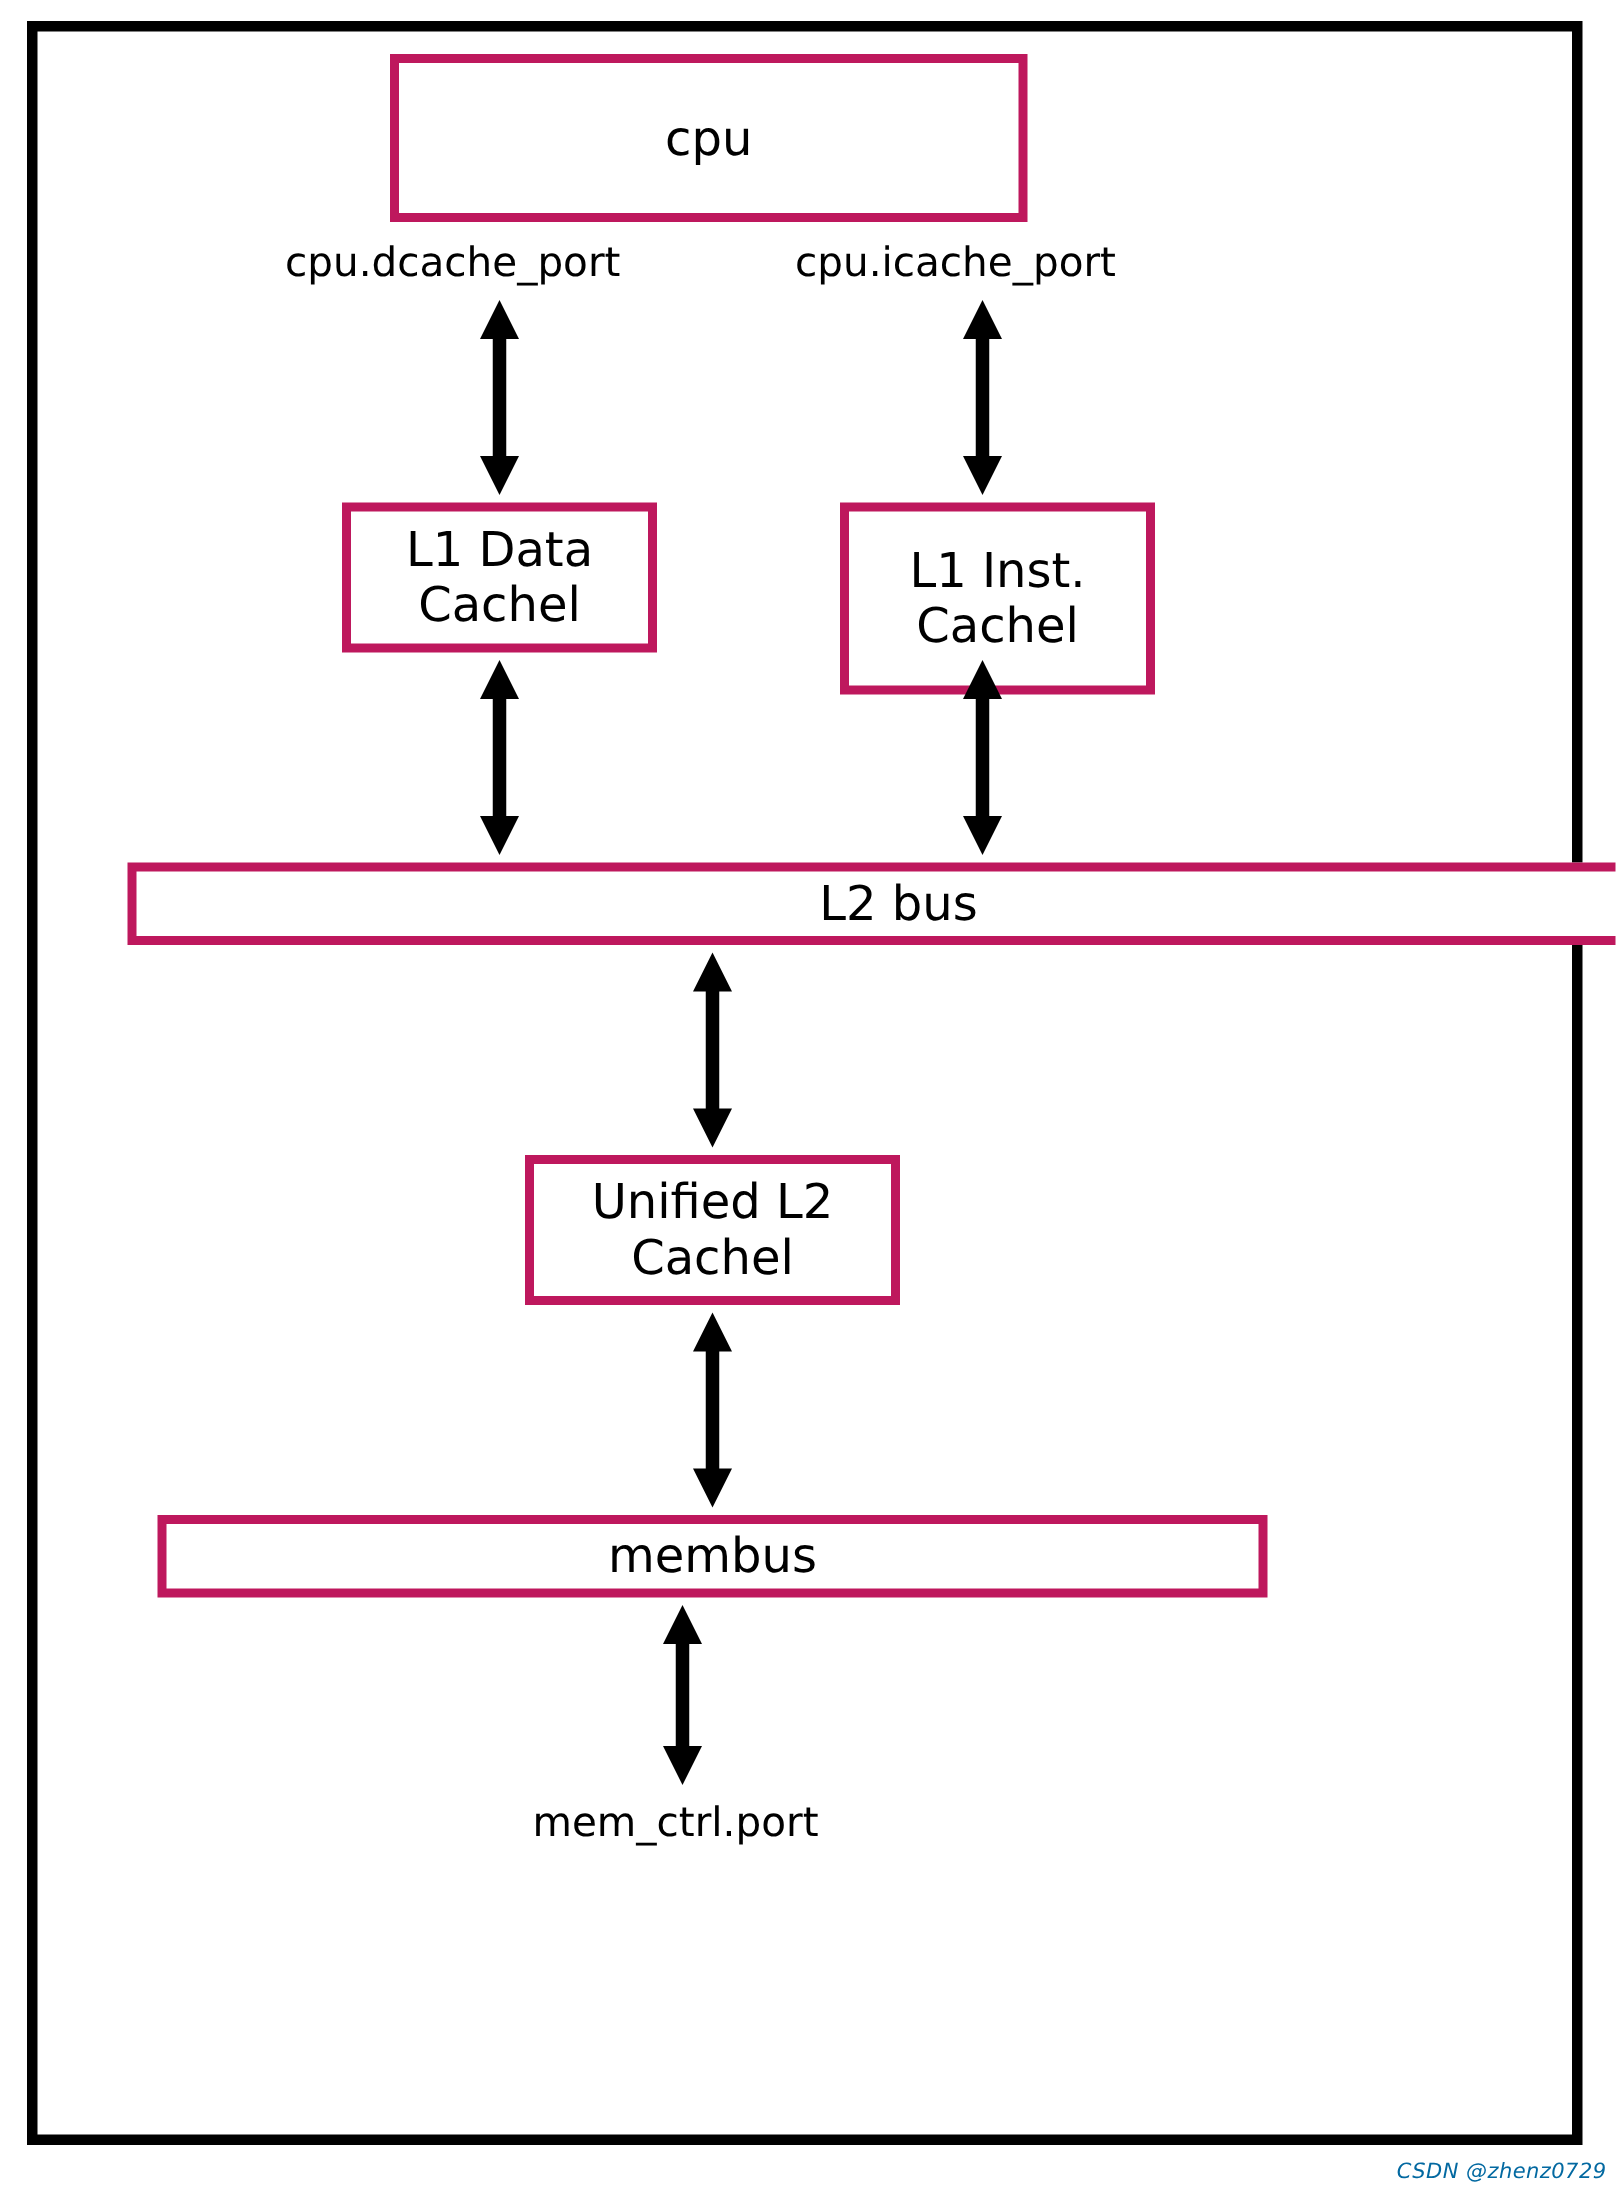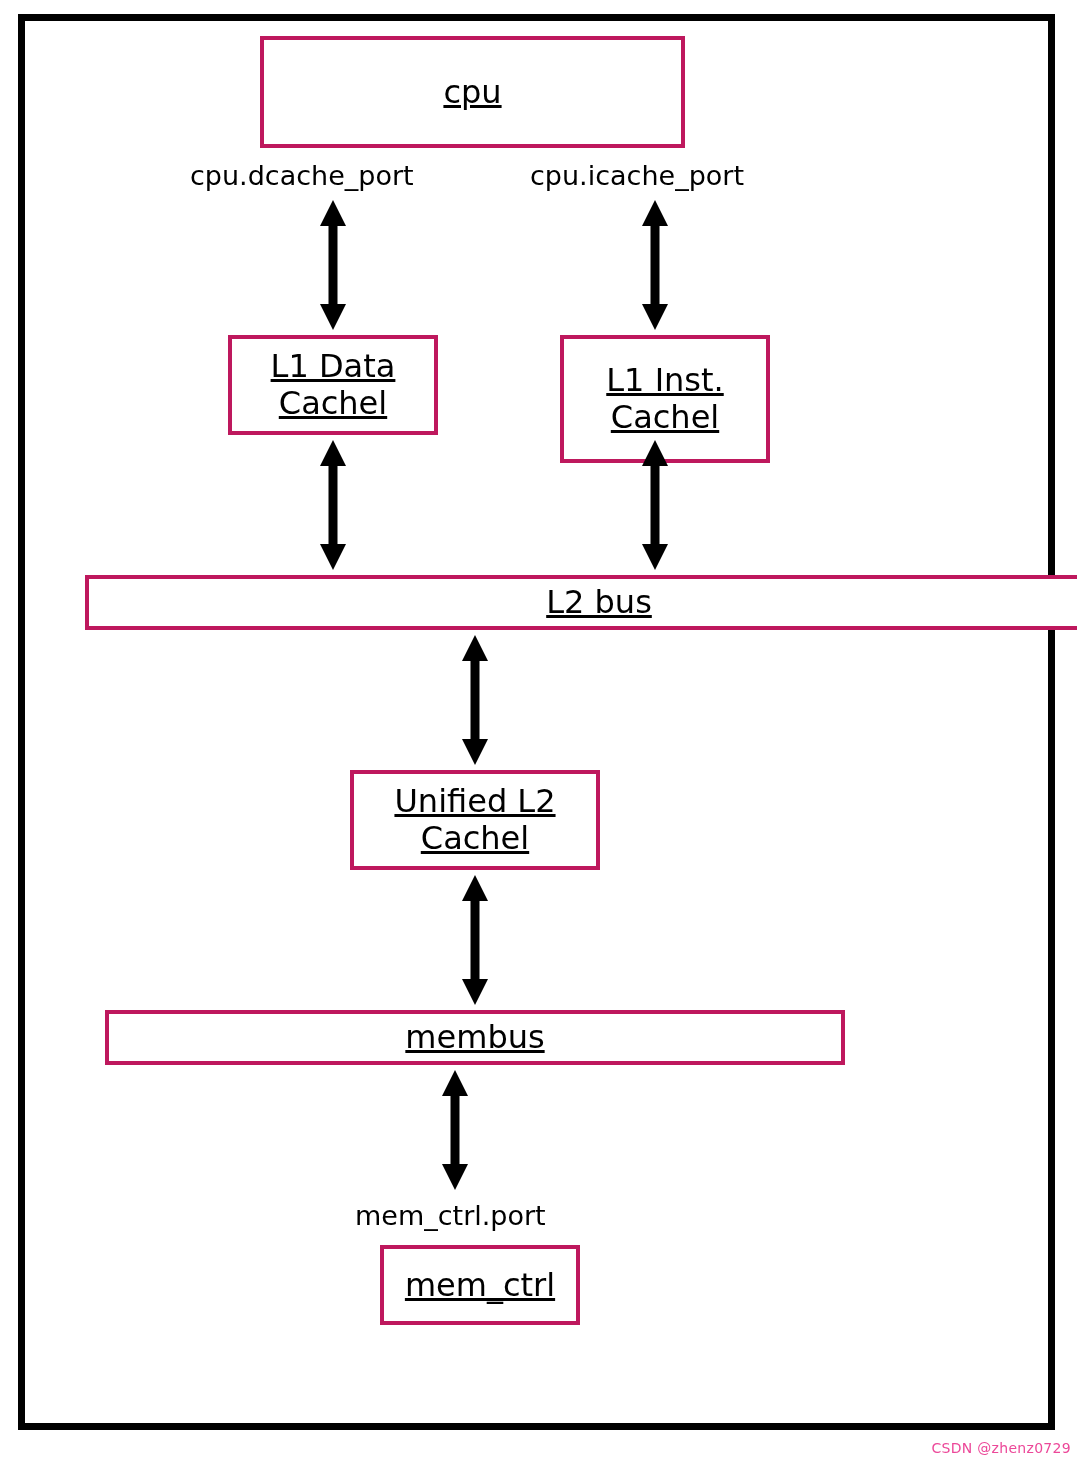--- a/index.html
+++ b/index.html
@@ -23,47 +23,47 @@
     border: 7px solid #000;
     box-sizing: border-box;
   }
   .title {
     position: absolute;
     font-weight: 700;
     color: #000;
   }
   .box {
     position: absolute;
-    border: 4px solid #be185d;
+    border: 6px solid #be185d;
     background: #fff;
     display: flex;
     align-items: center;
     justify-content: center;
     text-align: center;
     font-size: 32px;
     color: #000;
     line-height: 1.15;
     box-sizing: border-box;
     white-space: pre-line;
-    text-decoration: underline;
   }
   .label {
     position: absolute;
     font-size: 27px;
     color: #000;
     text-align: center;
     white-space: nowrap;
   }
   .watermark {
     position: absolute;
     right: 6px;
     bottom: 2px;
     font-size: 14px;
-    color: #ec4899;
+    color: #0369a1;
     letter-spacing: 0.3px;
+    font-style: italic;
   }
   svg.arrow {
     position: absolute;
     overflow: visible;
   }
 </style>
 </head>
 <body>
 
 <div class="canvas">
@@ -123,16 +123,15 @@
   <div class="box" style="left:105px; top:1010px; width:740px; height:55px;text-align:center;">membus</div>
 
   <svg class="arrow" style="left:440px; top:1070px;" width="30" height="120">
     <line x1="15" y1="18" x2="15" y2="102" stroke="#000" stroke-width="9"></line>
     <polygon points="15,0 2,26 28,26" fill="#000"></polygon>
     <polygon points="15,120 2,94 28,94" fill="#000"></polygon>
   </svg>
 
   <div class="label" style="left:355px; top:1200px;">mem_ctrl.port</div>
 
-  <div class="box" style="left:380px; top:1245px; width:200px; height:80px;">mem_ctrl</div>
 
   <div class="watermark">CSDN @zhenz0729</div>
 </div>
 
 </body></html>

